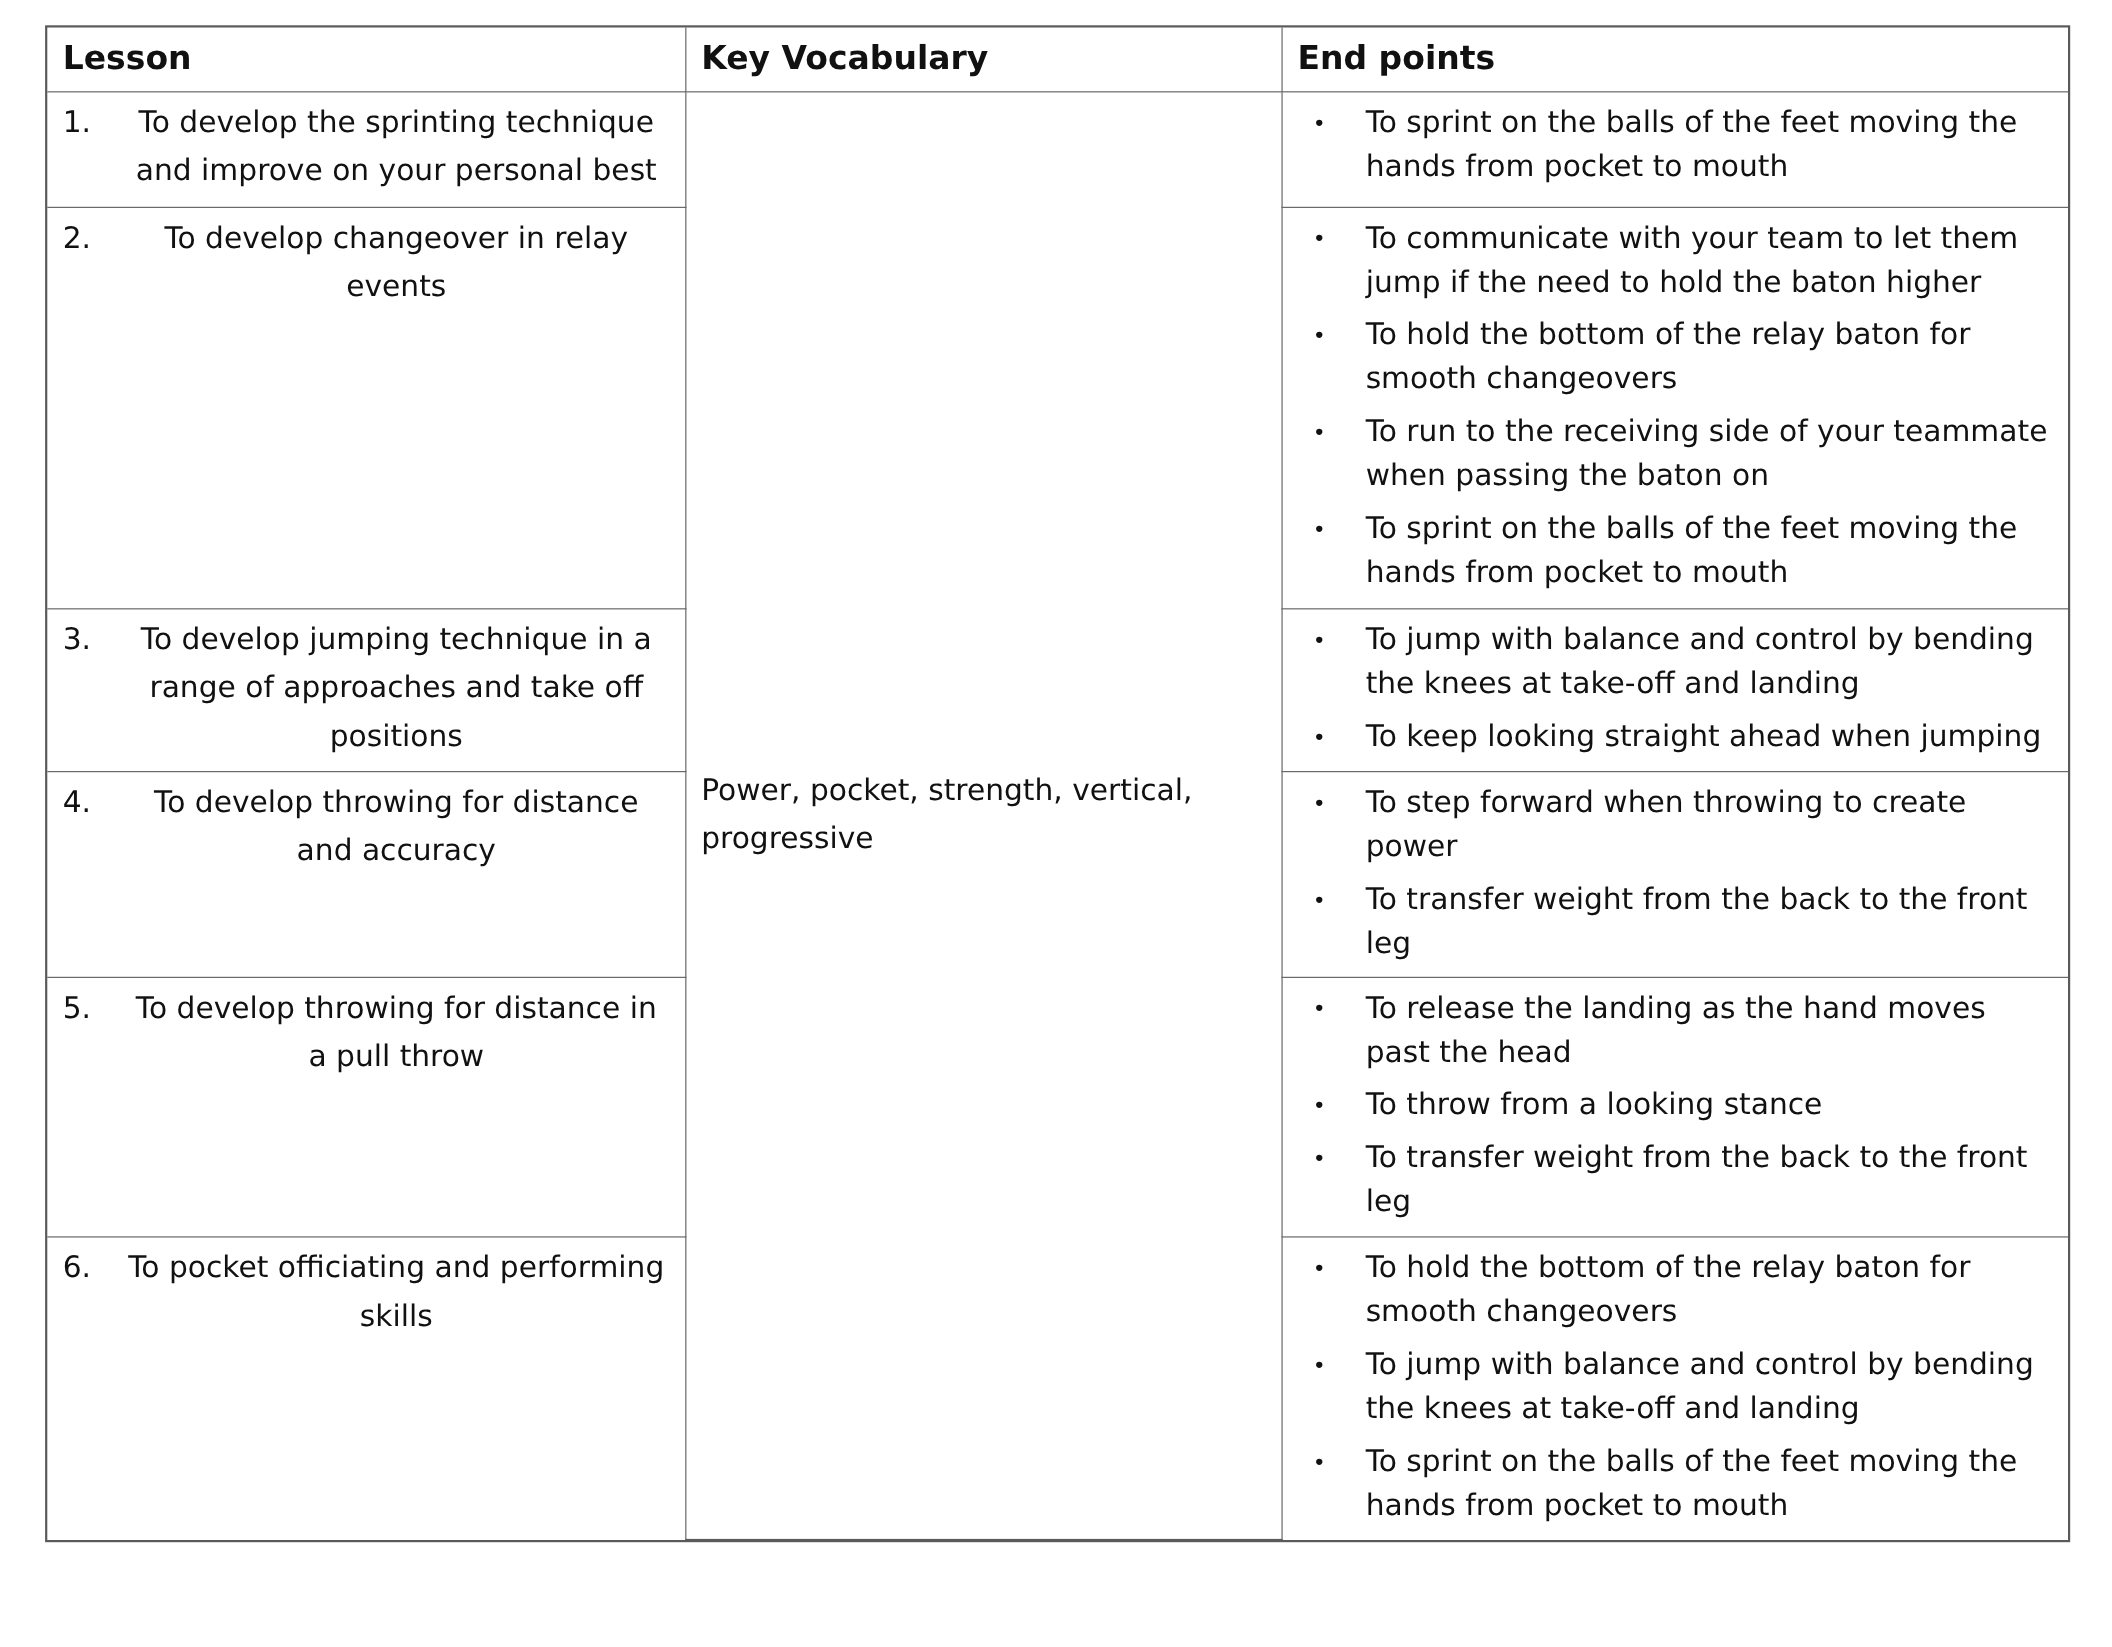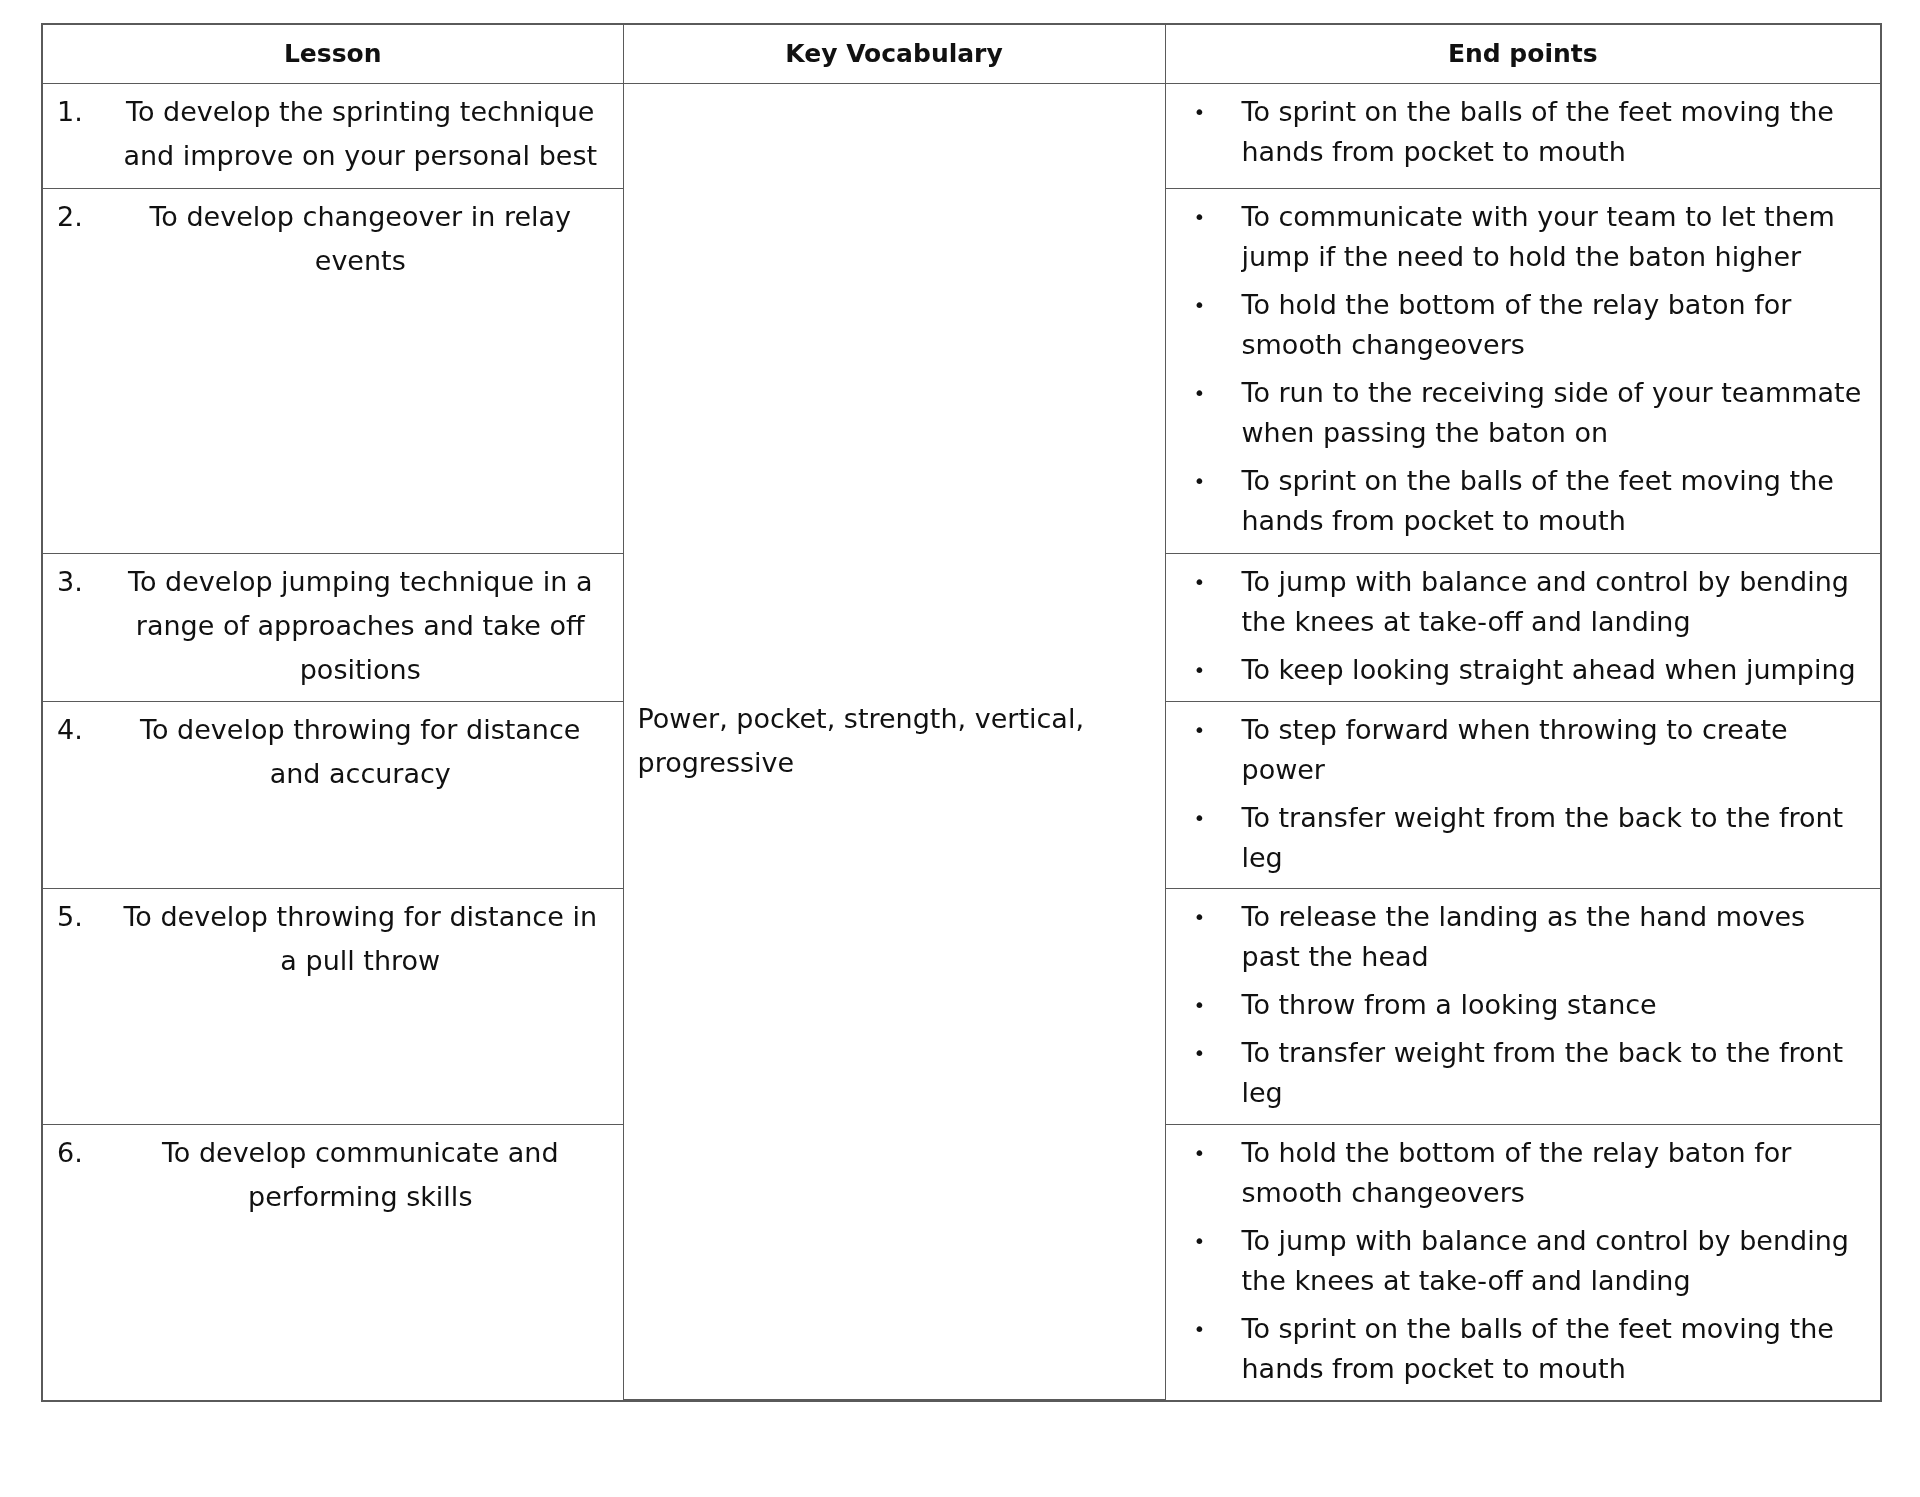--- a/index.html
+++ b/index.html
@@ -46,23 +46,23 @@
       vertical-align: top;
       box-sizing: border-box;
       padding: 0;
     }
     tr:first-child th { border-top: none; }
     th:first-child, td:first-child { border-left: none; }
     th:last-child, td:last-child { border-right: none; }
     tr:last-child td { border-bottom: none; }
     th {
       height: 58px;
-      text-align: center;
+      text-align: left;
       font-weight: bold;
-      font-size: 25px;
+      font-size: 30px;
       padding: 0 14px;
       vertical-align: middle;
     }
     .lesson {
       display: flex;
       font-size: 27px;
       line-height: 44px;
       padding: 6px 14px 0 14px;
     }
     .lesson .num {
@@ -238,21 +238,21 @@
                 <span class="text">To transfer weight from the back to the front leg</span>
               </li>
           </ul>
         </td>
       </tr>
 
       <tr class="r6">
         <td>
           <div class="lesson">
             <span class="num">6.</span>
-            <span class="text">To develop communicate and performing skills</span>
+            <span class="text">To pocket officiating and performing skills</span>
           </div>
         </td>
         <td>
           <ul class="endpoints">
             <li>
                 <span class="bullet">•</span>
                 <span class="text">To hold the bottom of the relay baton for smooth changeovers</span>
               </li>
             <li>
                 <span class="bullet">•</span>

